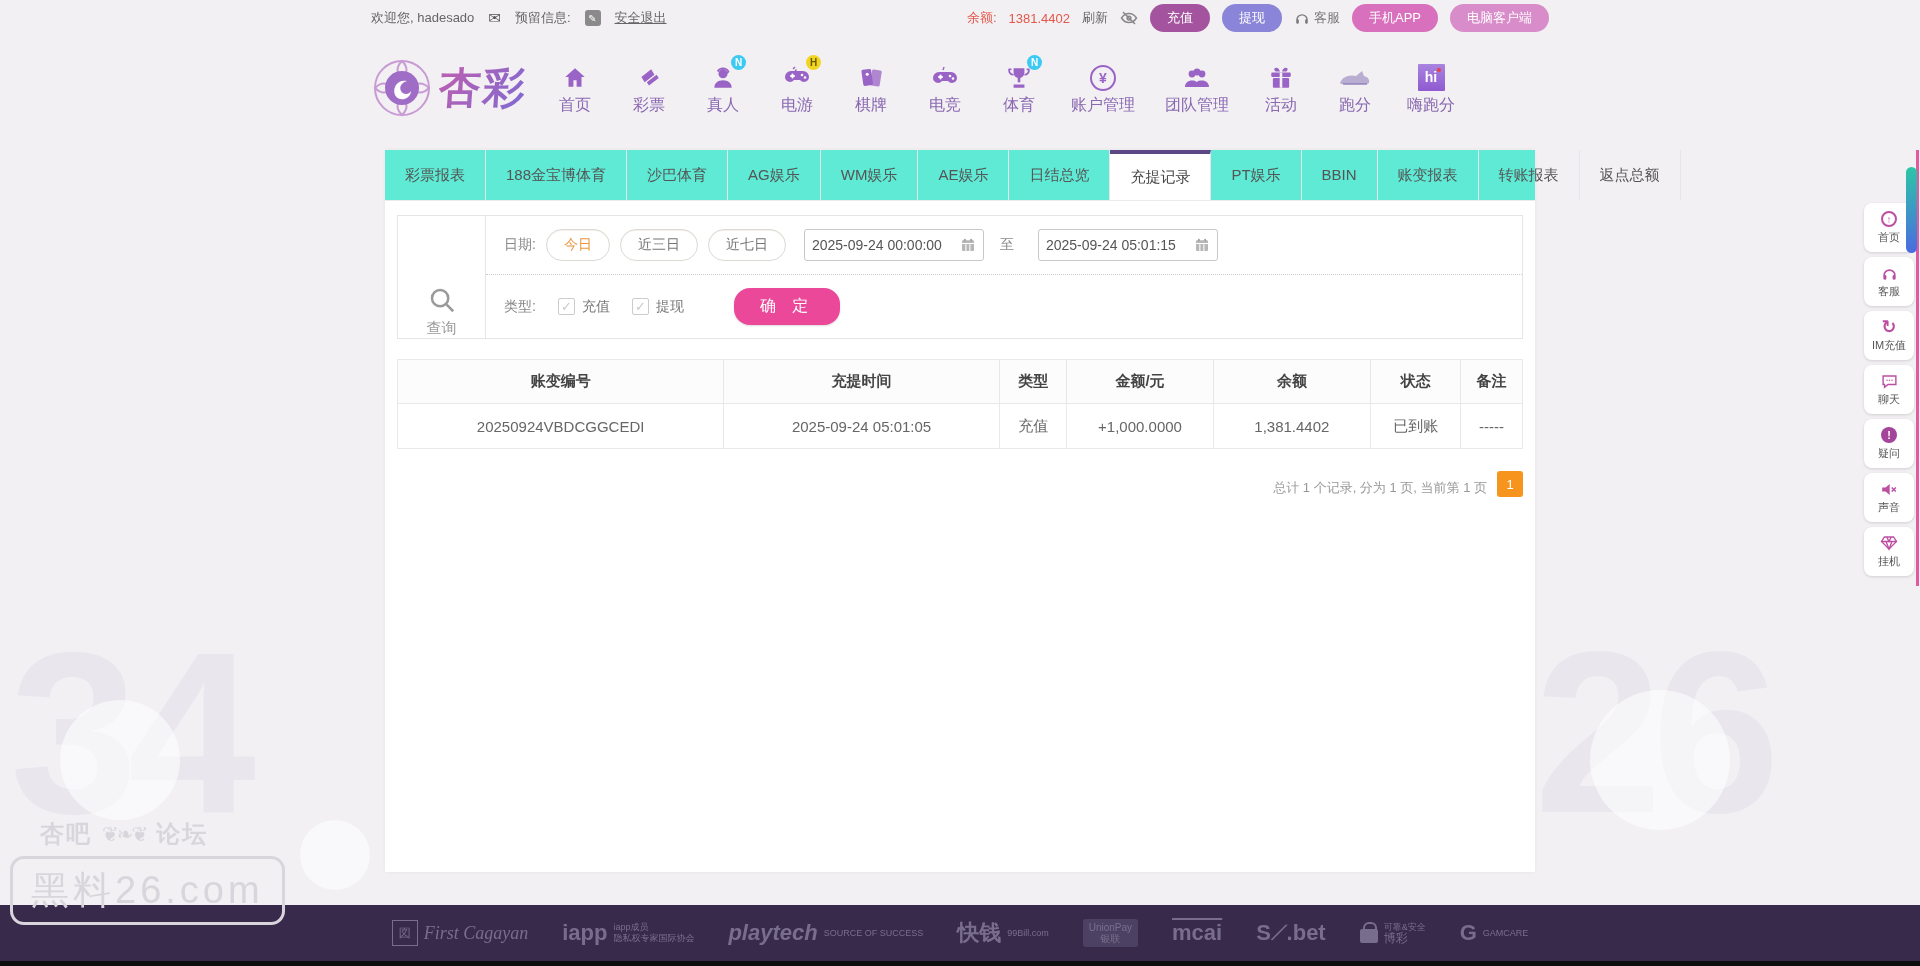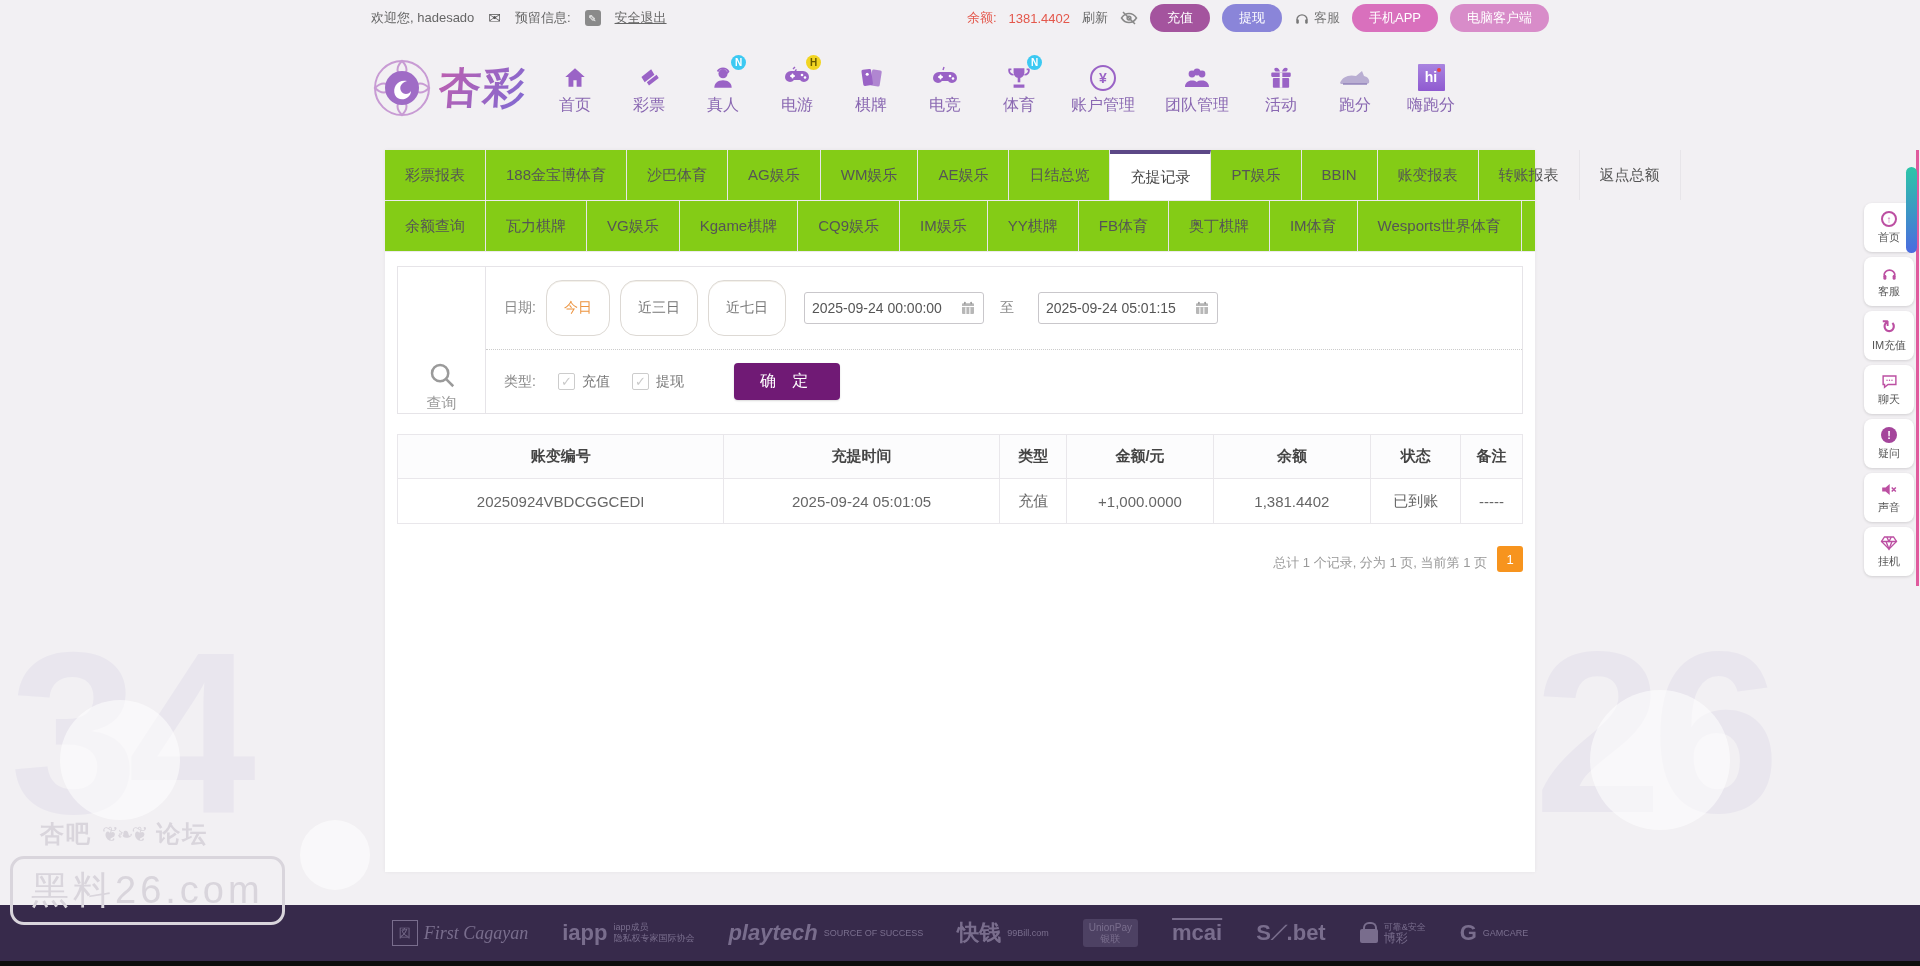--- a/index.html
+++ b/index.html
@@ -38,38 +38,38 @@
   .nav-item .nicon { height:30px; display:flex; align-items:flex-end; justify-content:center; color:#9a63c6; position:relative; }
   .nav-item .nlabel { font-size:16px; color:#8a68b2; white-space:nowrap; }
   .badge { position:absolute; top:-6px; right:-10px; width:15px; height:15px; border-radius:50%; font-size:10px; font-weight:bold; display:flex; align-items:center; justify-content:center; }
   .badge.n { background:#3cc9f2; color:#fff; }
   .badge.h { background:#f2d522; color:#6b5b00; }
   .coin-ic { width:26px; height:26px; border:2px solid #9a63c6; border-radius:50%; display:flex; align-items:center; justify-content:center; font-weight:bold; font-size:14px; color:#9a63c6; }
   .hi-ic { width:27px; height:27px; border-radius:1px; background:linear-gradient(#a984e0,#8f5ad0); color:#fff; font-weight:bold; font-size:14px; display:flex; align-items:center; justify-content:center; position:relative; }
   .hi-ic::after { content:""; position:absolute; top:4px; right:4px; width:4px; height:4px; border-radius:50%; background:#e84343; }
   
   .card { position:relative; z-index:2; width:1150px; margin:10px auto 0; background:#fff; height:722px; box-shadow:0 0 4px rgba(0,0,0,.05); }
-  .tabs-row { display:flex; background:#84cc16; border-bottom:1px solid #eceaee; }
+  .tabs-row { display:flex; background:#5eead4; border-bottom:1px solid #eceaee; }
   .tab { padding:0 20px; height:50px; line-height:50px; font-size:15px; color:#555; border-right:1px solid #e7e5e9; cursor:pointer; white-space:nowrap; }
   .tab.active { background:#fff; border-top:4px solid #5c4886; line-height:46px; color:#444; }
   .tabs-row .spacer { flex:1; border-right:none; }
   
   .filter-box { margin:14px 12px 20px; border:1px solid #e6e4e8; display:flex; }
   .filter-left { width:88px; display:flex; flex-direction:column; align-items:center; justify-content:flex-end; gap:4px; border-right:1px solid #e6e4e8; color:#9a9a9a; font-size:15px; }
   .filter-right { flex:1; }
   .f-row { display:flex; align-items:center; padding:13px 18px; gap:10px; font-size:14px; color:#888; }
   .f-row.first { border-bottom:1px dotted #ccc; }
-  .quick-pill { border:1px solid #ddd9d4; border-radius:16px; background:#fff; padding:18px 17px; font-size:14px; color:#777; cursor:pointer; box-shadow:inset 0 1px 0 #f4f1ea; }
+  .quick-pill { border:1px solid #ddd9d4; border-radius:16px; background:#fff; padding:6px 17px; font-size:14px; color:#777; cursor:pointer; box-shadow:inset 0 1px 0 #f4f1ea; }
   .quick-pill.active { color:#ec9440; }
   .date-input { display:inline-flex; align-items:center; justify-content:space-between; border:1px solid #c9c7cb; border-radius:3px; background:#fff; height:32px; padding:0 7px; width:180px; margin-left:8px; cursor:text; }
   .date-input input { border:none; outline:none; width:142px; font-size:14px; color:#555; font-family:inherit; background:transparent; }
   .to-label { margin:0 6px; }
   .chk { display:inline-flex; align-items:center; gap:7px; color:#777; cursor:pointer; margin-left:12px; }
   .chk .box { width:17px; height:17px; border:1px solid #ccc; border-radius:2px; background:#fff; display:flex; align-items:center; justify-content:center; color:#c9c9c9; font-size:13px; }
-  .confirm-btn { margin-left:40px; background:#701a75; color:#fff; border:none; border-radius:4px; font-size:16px; padding:8px 26px; letter-spacing:6px; cursor:pointer; font-family:inherit; box-shadow:0 1px 2px rgba(0,0,0,.15); }
+  .confirm-btn { margin-left:40px; background:#ec4899; color:#fff; border:none; border-radius:16px; font-size:16px; padding:8px 26px; letter-spacing:6px; cursor:pointer; font-family:inherit; box-shadow:0 1px 2px rgba(0,0,0,.15); }
   
   table.records { width:calc(100% - 24px); margin:0 12px; border-collapse:collapse; font-size:15px; }
   .records th { font-weight:bold; color:#444; background:#fcfcfd; height:44px; border:1px solid #e9e7eb; }
   .records td { color:#666; text-align:center; height:45px; border:1px solid #e9e7eb; }
   .amt { color:#d5352c; }
   .status-ok { color:#44a94f; }
   
   .pager { display:flex; justify-content:flex-end; align-items:flex-end; gap:10px; margin:22px 12px 0; font-size:13px; color:#999; }
   .page-num { width:26px; height:26px; background:#f7941e; border-radius:3px; color:#fff; display:flex; align-items:center; justify-content:center; font-size:13px; cursor:pointer; }
   
@@ -295,34 +295,20 @@
     <div class="tab">日结总览</div>
     <div class="tab active">充提记录</div>
     <div class="tab">PT娱乐</div>
     <div class="tab">BBIN</div>
     <div class="tab">账变报表</div>
     <div class="tab">转账报表</div>
     <div class="tab">返点总额</div>
     <div class="tab spacer"></div>
   </div>
 
-  <div class="tabs-row">
-    <div class="tab">余额查询</div>
-    <div class="tab">瓦力棋牌</div>
-    <div class="tab">VG娱乐</div>
-    <div class="tab">Kgame棋牌</div>
-    <div class="tab">CQ9娱乐</div>
-    <div class="tab">IM娱乐</div>
-    <div class="tab">YY棋牌</div>
-    <div class="tab">FB体育</div>
-    <div class="tab">奥丁棋牌</div>
-    <div class="tab">IM体育</div>
-    <div class="tab">Wesports世界体育</div>
-    <div class="tab spacer"></div>
-  </div>
 
   <div class="filter-box">
     <div class="filter-left">
       <span>
         <svg class="ic" width="30" height="30" viewBox="0 0 24 24" fill="none" stroke="#9a9a9a" stroke-width="2">
             <circle cx="10.5" cy="10.5" r="6.5"></circle>
             <line x1="15.5" y1="15.5" x2="21" y2="21"></line>
           </svg>
       </span>
       <span>查询</span>

